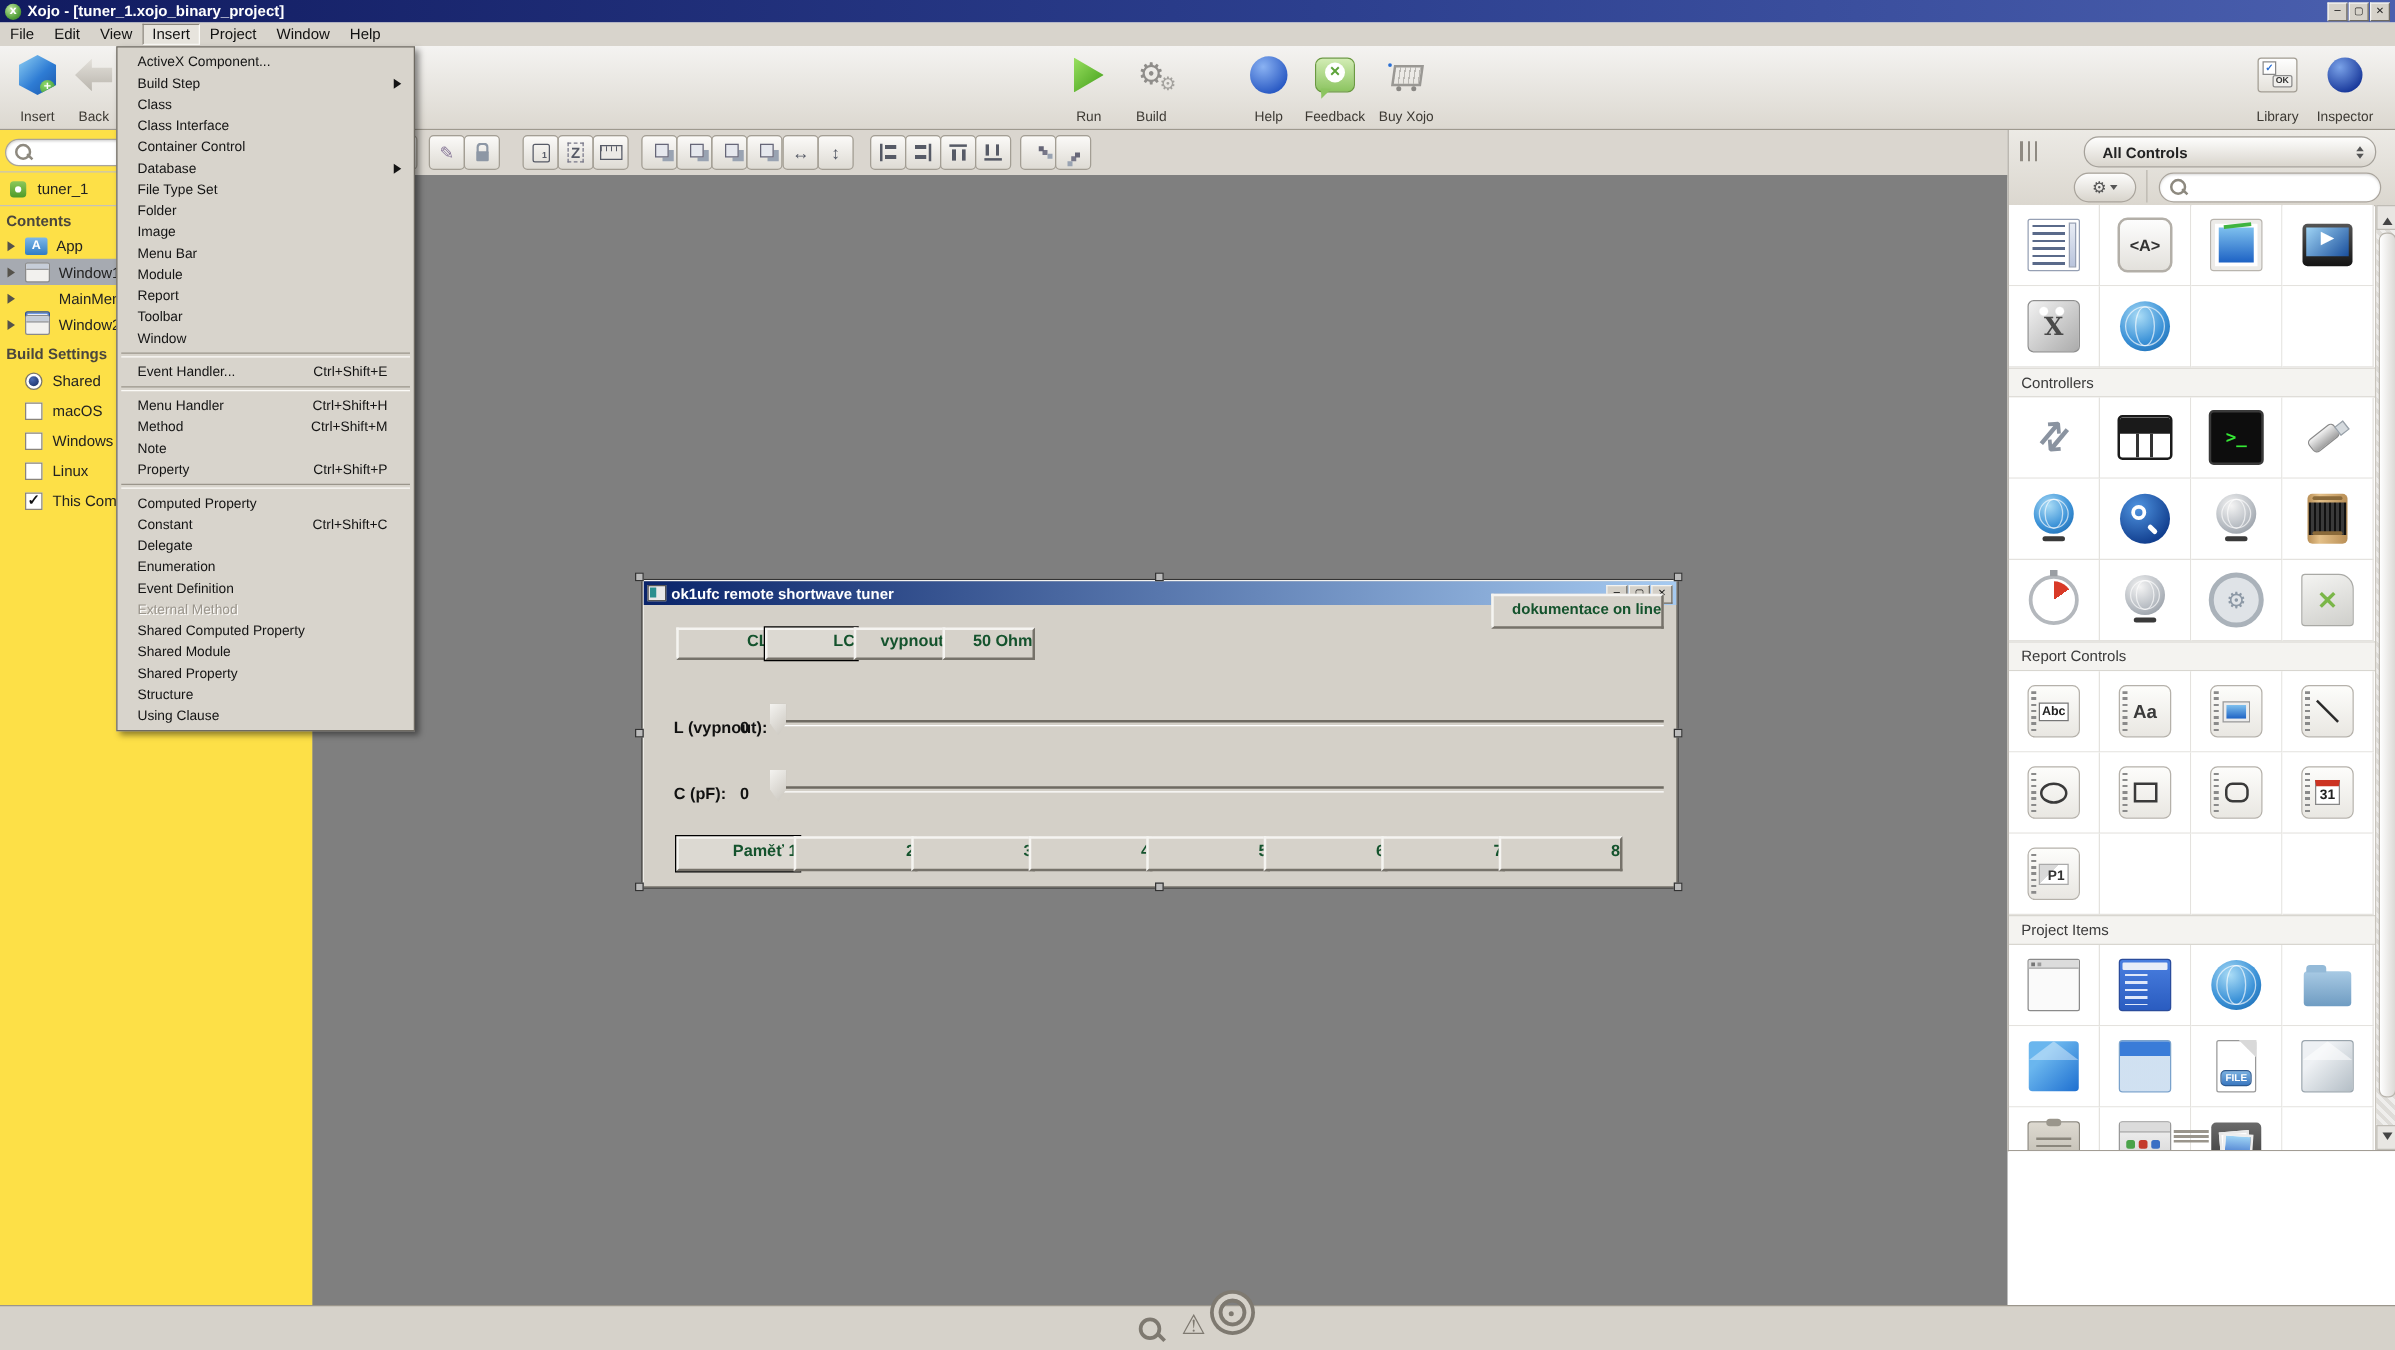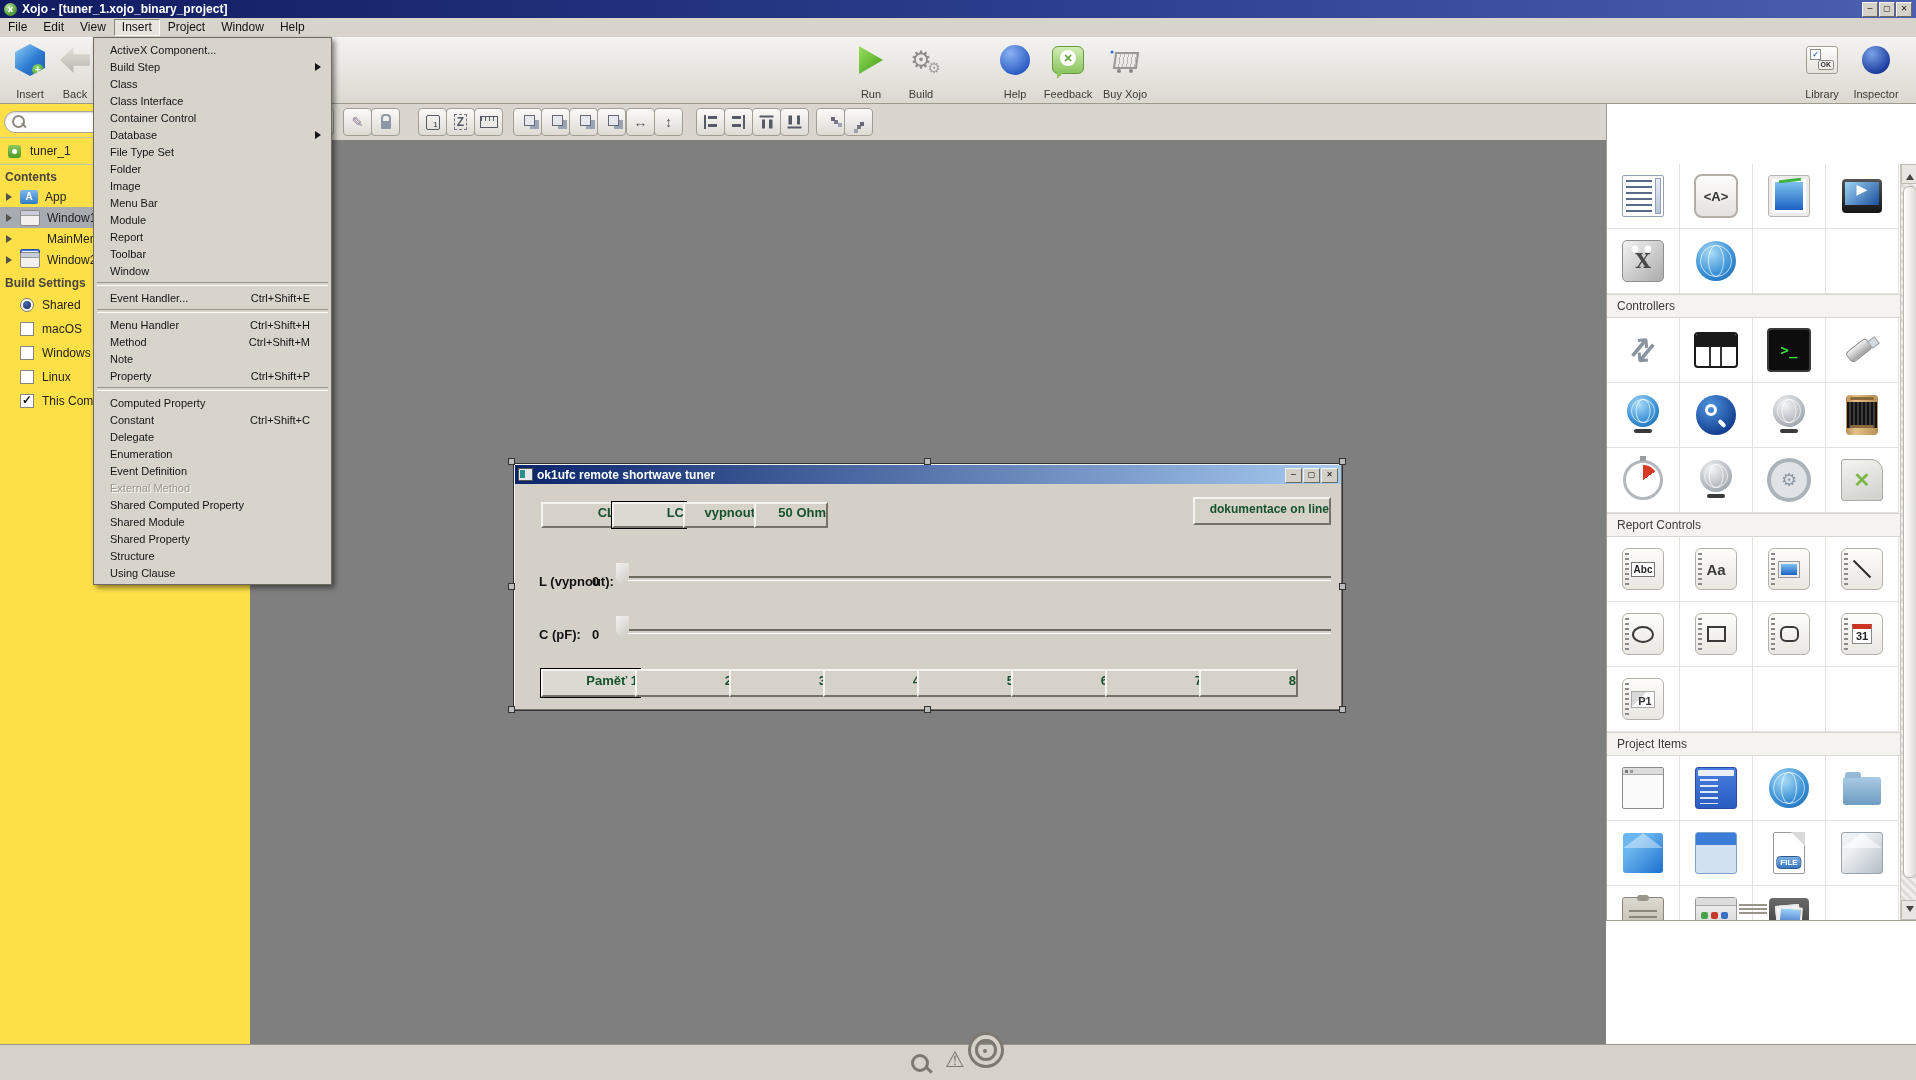--- a/index.html
+++ b/index.html
@@ -454,21 +454,21 @@
             <div class="dbtn">▢</div>
             <div class="dbtn">✕</div>
           </span>
       </div>
       <div id="modebtns">
           <div class="b95" style="left: 27px; top: 38px; width: 72px; height: 22px;">CL</div>
           <div class="b95 focused" style="left: 98px; top: 38px; width: 70px; height: 22px;">LC</div>
           <div class="b95" style="left: 169px; top: 38px; width: 70px; height: 22px;">vypnout</div>
           <div class="b95" style="left: 240px; top: 38px; width: 70px; height: 22px;">50 Ohm</div>
         </div>
-      <div class="b95" style="left:679px;top:33px;width:134px;height:24px;font-size:12px;line-height:20px;">dokumentace on line</div>
+      <div class="b95" style="left:679px;top:11px;width:134px;height:24px;font-size:12px;line-height:20px;">dokumentace on line</div>
       <div id="sliders">
           <div class="track" style="left: 108px; top: 112px; width: 709px;"></div>
           <div class="thumb" style="left: 102px; top: 99px;"></div>
           <div class="dlabel" style="left: 25px; top: 110px;">L (vypnout):</div>
           <div class="dlabel" style="left: 78px; top: 110px;">0</div>
           <div class="track" style="left: 108px; top: 165px; width: 709px;"></div>
           <div class="thumb" style="left: 102px; top: 152px;"></div>
           <div class="dlabel" style="left: 25px; top: 163px;">C (pF):</div>
           <div class="dlabel" style="left: 78px; top: 163px;">0</div>
         </div>
@@ -489,20 +489,39 @@
         <div class="handle" style="left: 1089px; top: 318px;"></div>
         <div class="handle" style="left: 258px; top: 443px;"></div>
         <div class="handle" style="left: 1089px; top: 443px;"></div>
         <div class="handle" style="left: 258px; top: 566px;"></div>
         <div class="handle" style="left: 674px; top: 566px;"></div>
         <div class="handle" style="left: 1089px; top: 566px;"></div>
       </div>
   </div>
 
   <div class="library">
+    <div class="lib-head">
+      <div class="grip3"></div>
+      <div class="dropdown">
+        <span class="dtext">All Controls</span>
+        <span class="stepper">
+            <i class="up"></i>
+            <i class="dn"></i>
+          </span>
+      </div>
+      <div class="gearbtn">
+          <span>⚙</span>
+          <span class="car"></span>
+        </div>
+      <div class="vsep"></div>
+      <div class="libsearch">
+        <span class="mag"></span>
+        <input placeholder="" style="">
+      </div>
+    </div>
     <div class="libbody" id="libbody">
         <div class="grow">
           <div class="gcell">
             <div class="li i-listbox-control"></div>
           </div>
           <div class="gcell">
             <div class="li i-html-viewer"></div>
           </div>
           <div class="gcell">
             <div class="li i-image-well"></div>

